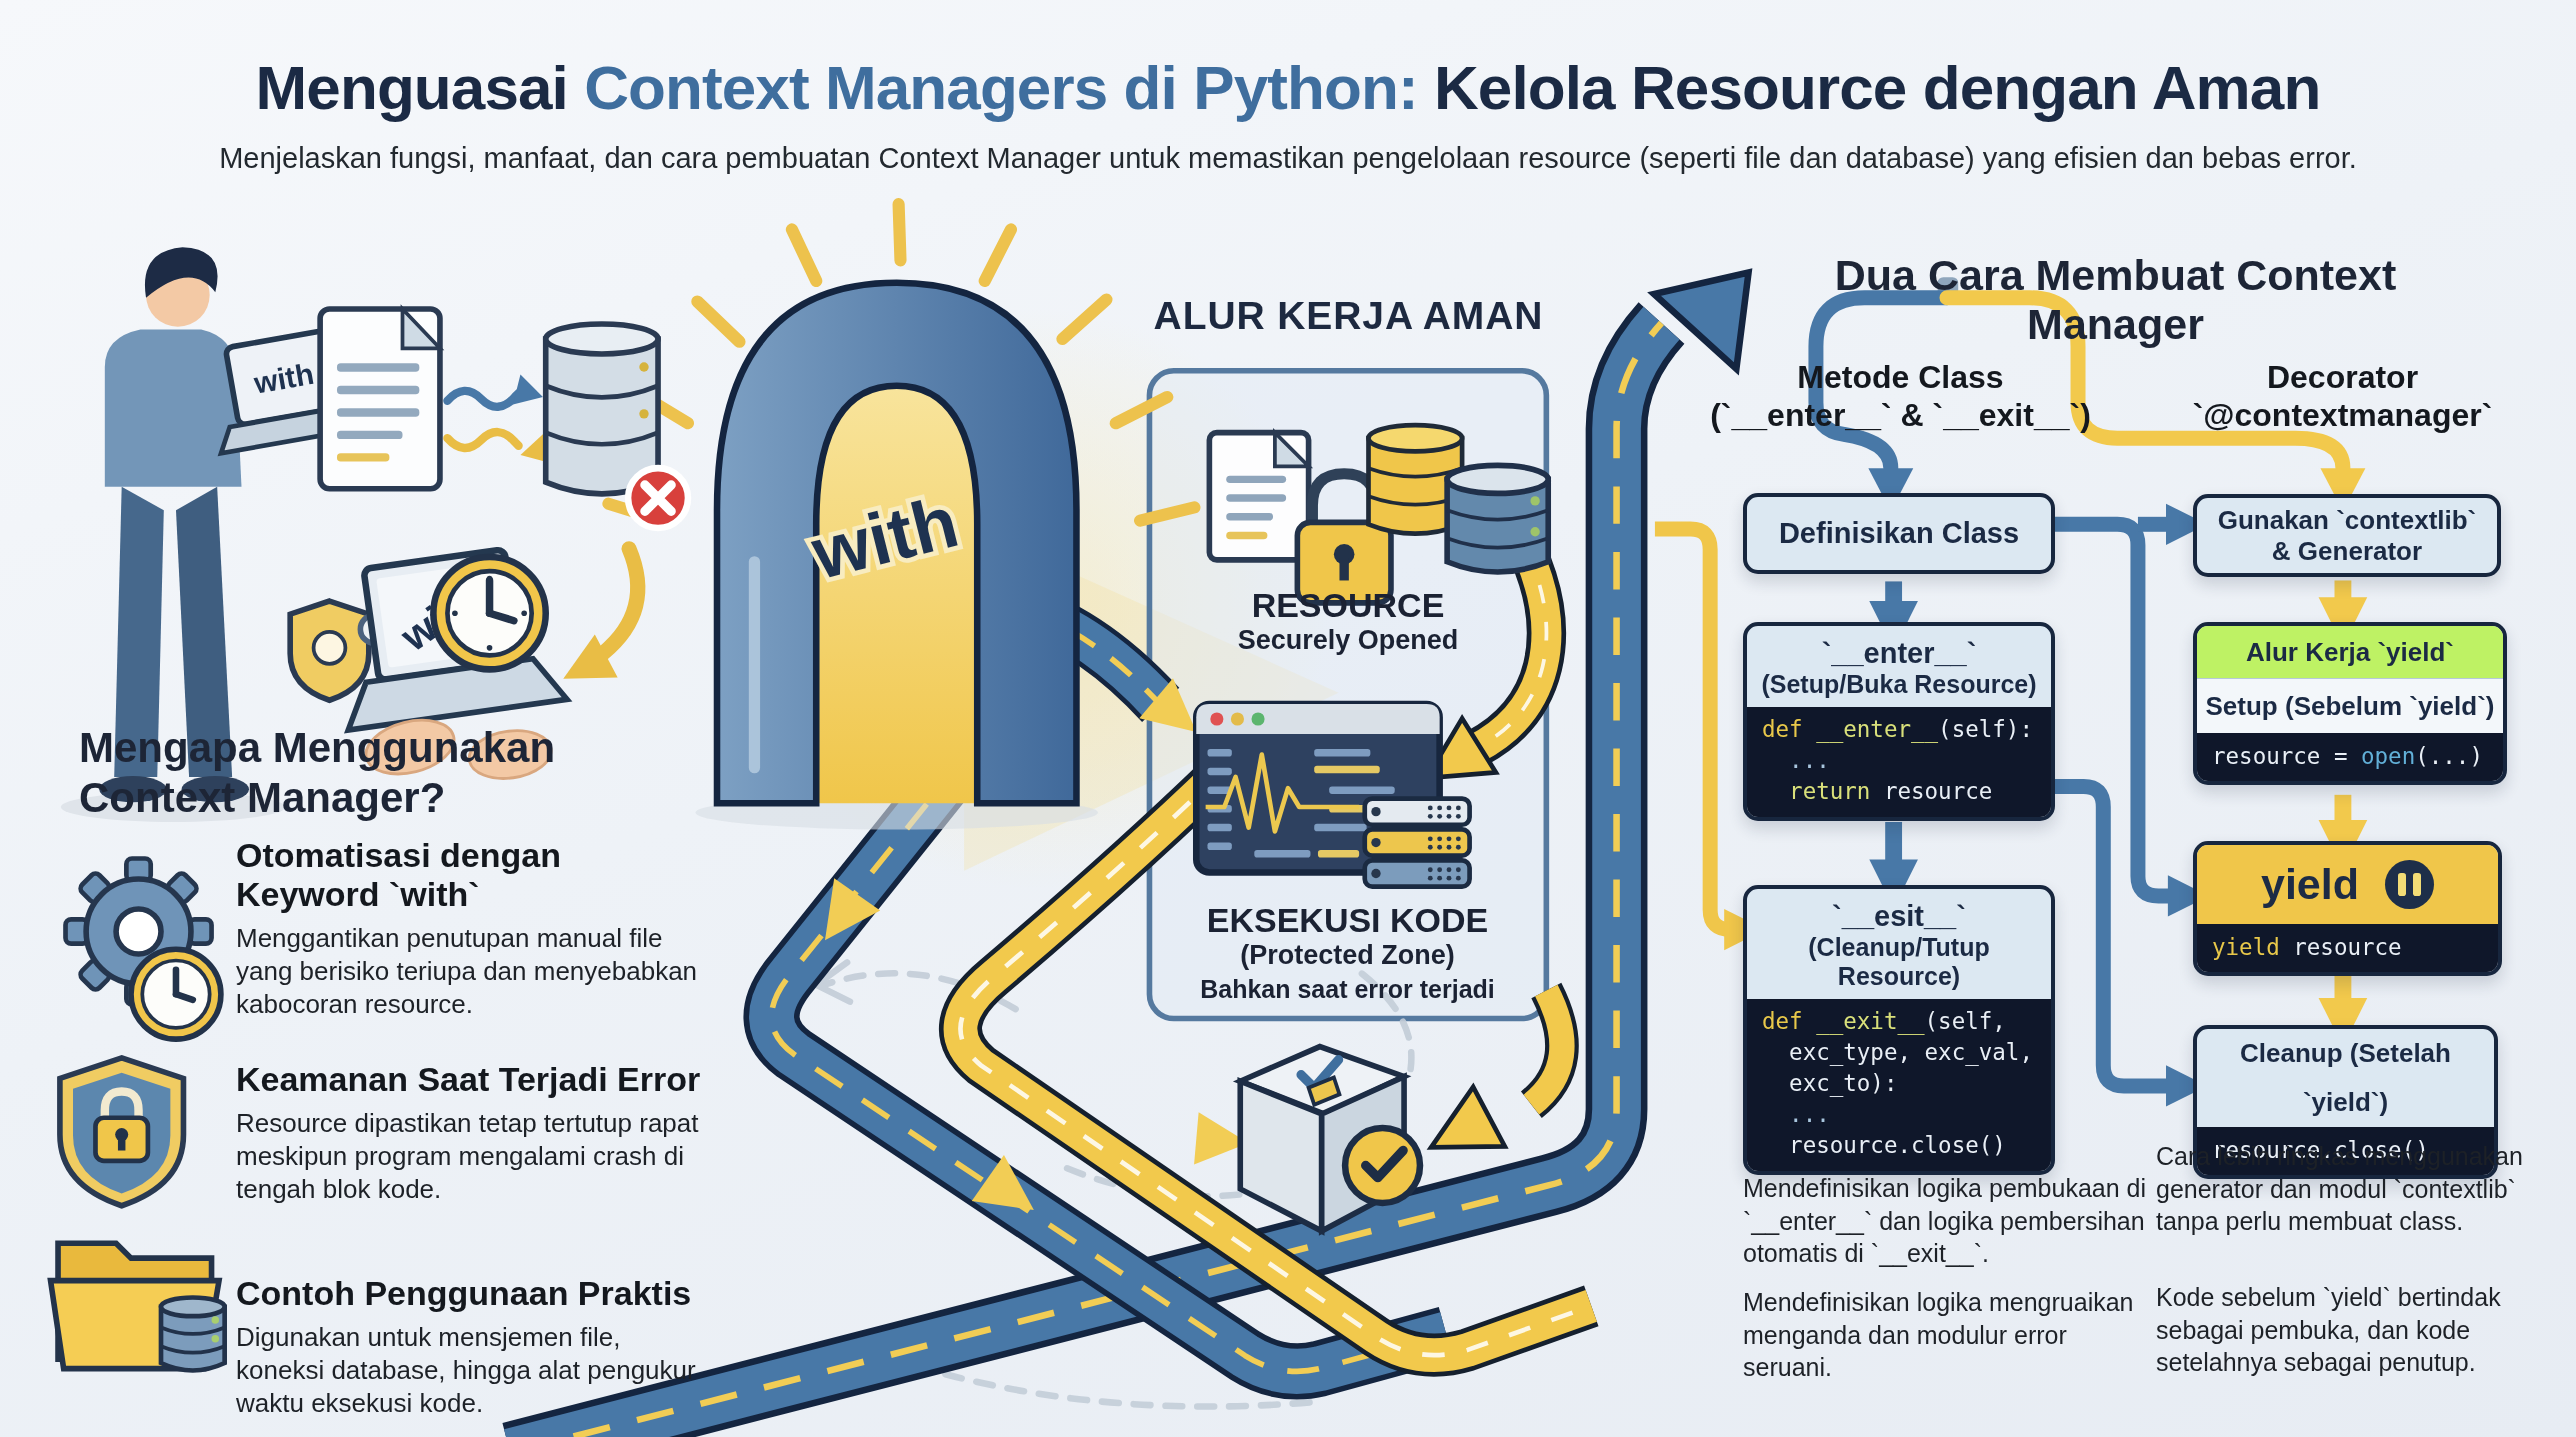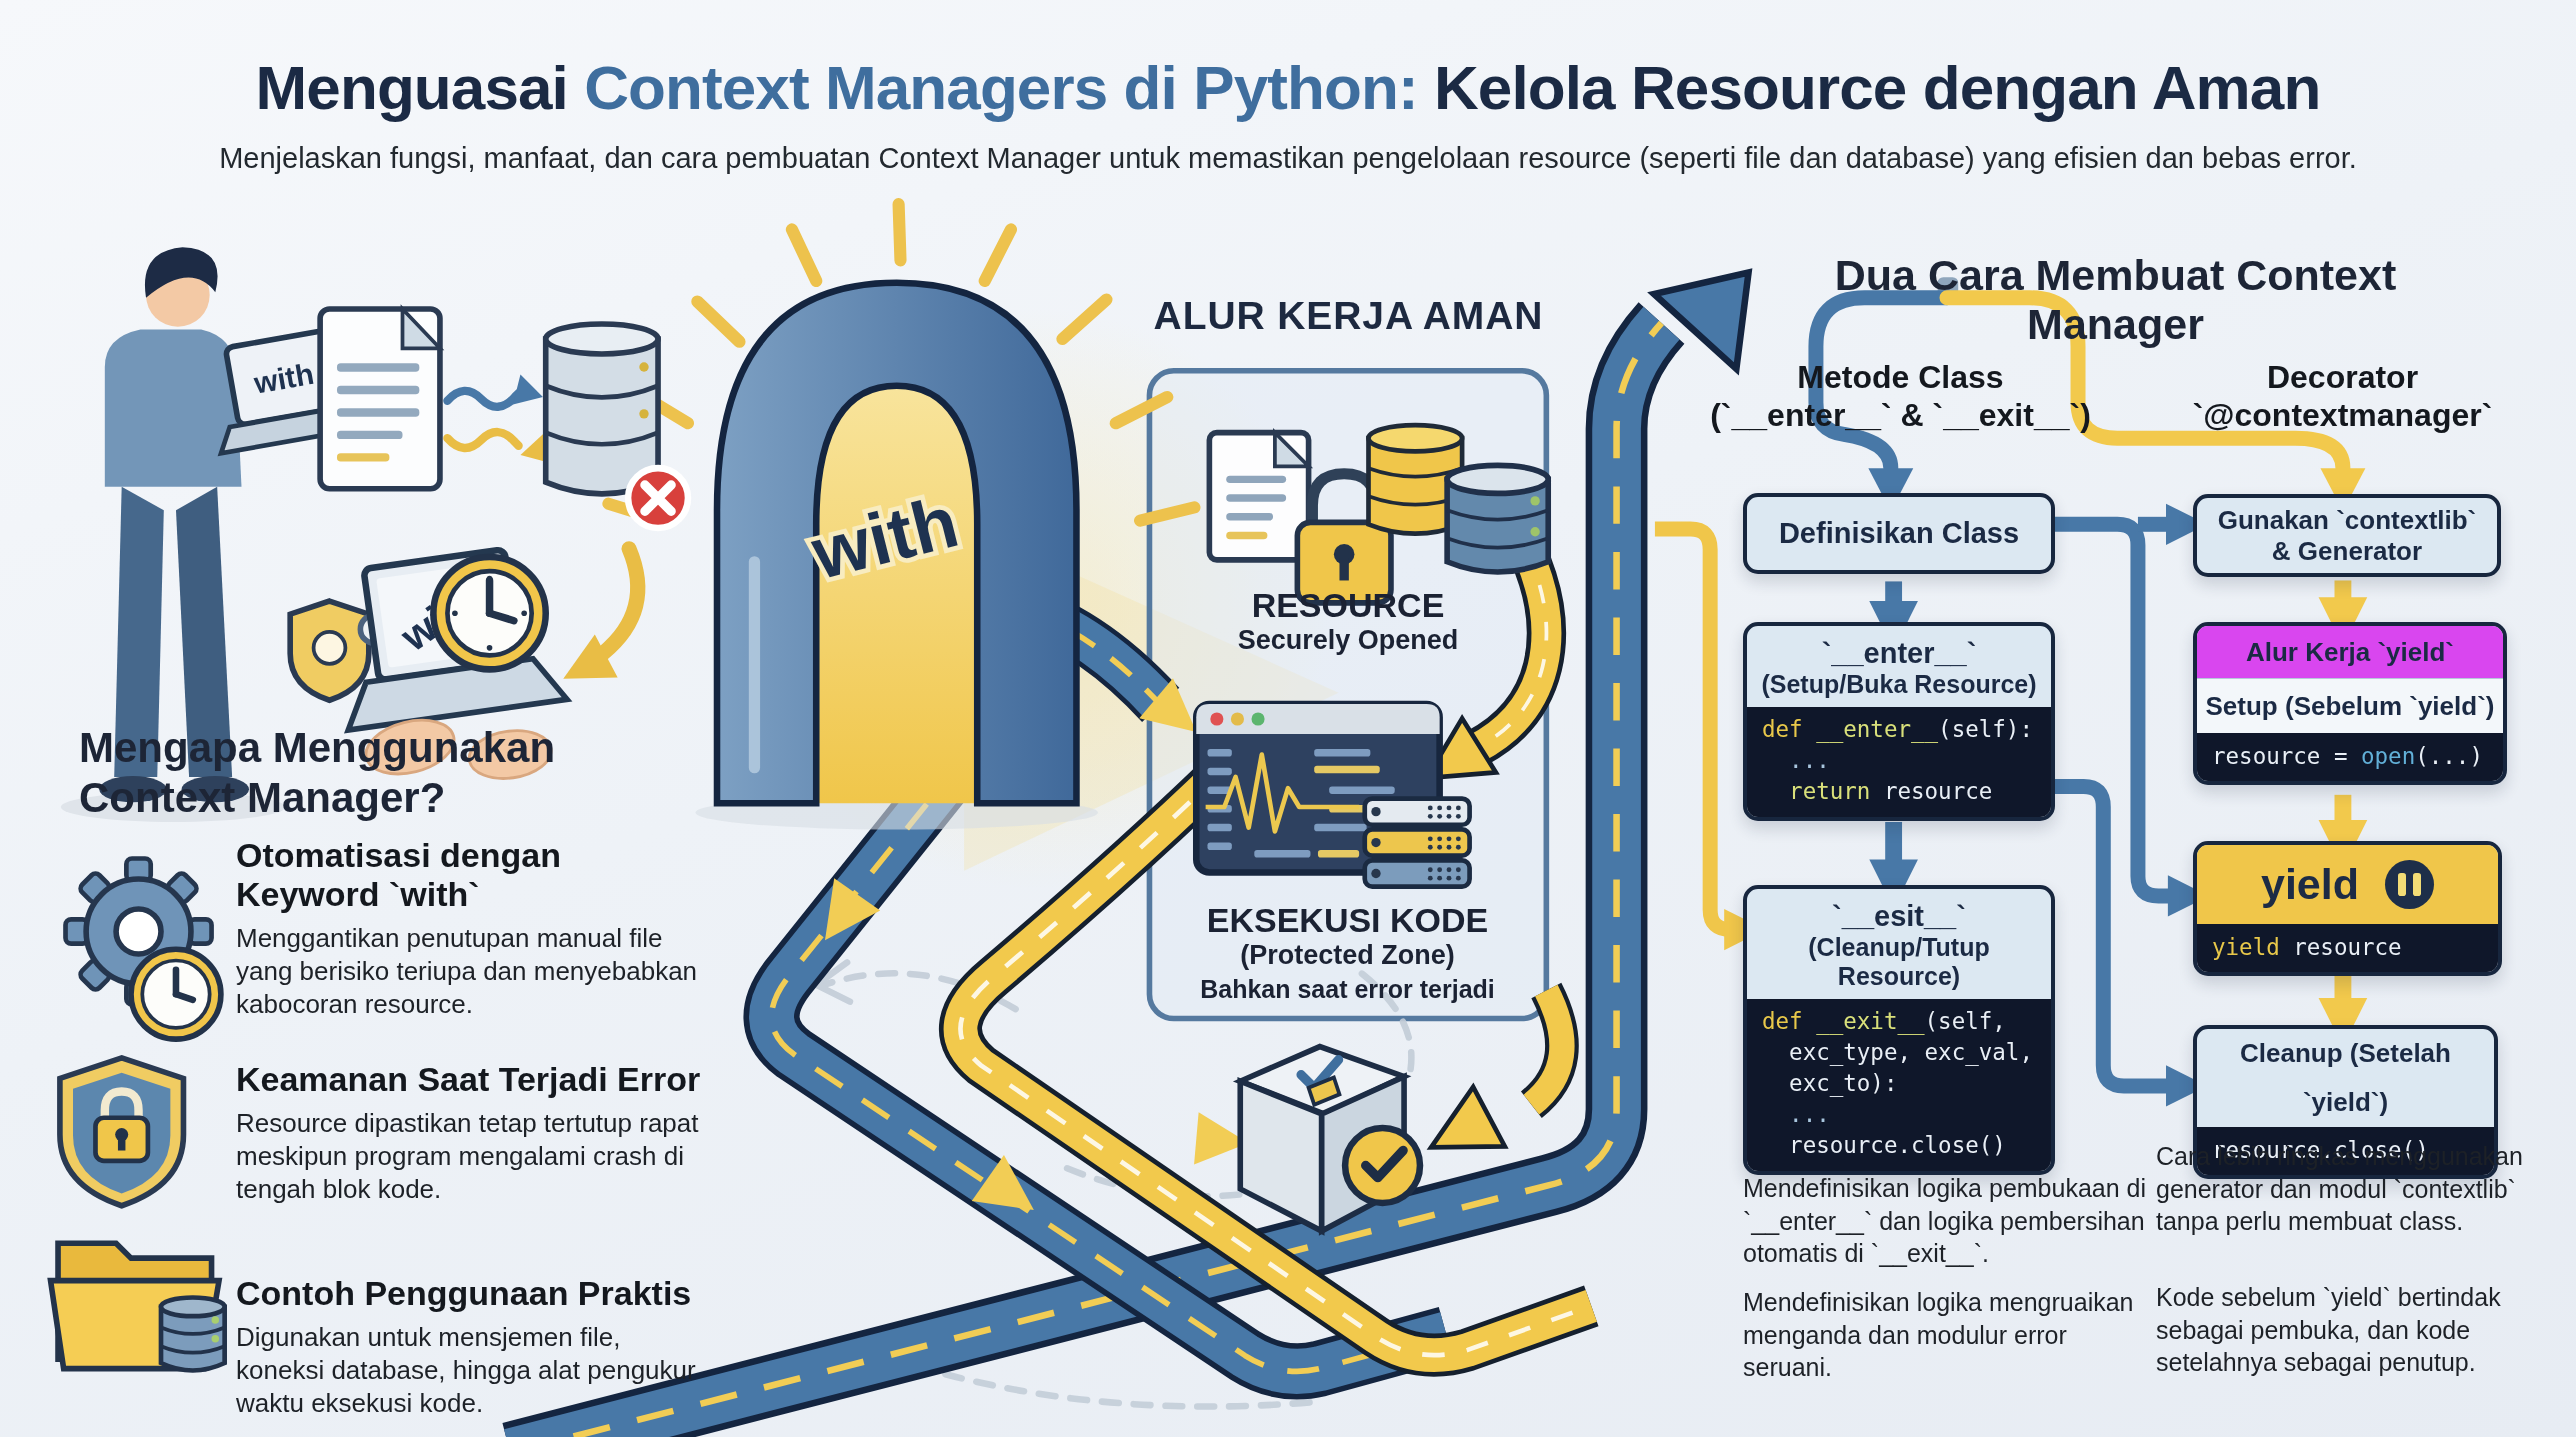--- a/index.html
+++ b/index.html
@@ -452,21 +452,21 @@
       </div>
 </div>
 
 <div class="abs fc" style="left:2193px;top:494px;width:300px;height:75px;">
   <div style="padding-top:6.6px;">
     <div class="fc-sub" style="font-size:26px;">Gunakan `contextlib`</div>
     <div class="fc-sub" style="font-size:26px;">&amp; Generator</div>
   </div>
 </div>
 <div class="abs fc" style="left:2193px;top:622px;width:306px;">
-  <div class="fc-sub" style="font-size:26px;line-height:52px;background:#d946ef;">Alur Kerja `yield`</div>
+  <div class="fc-sub" style="font-size:26px;line-height:52px;background:#bef264;">Alur Kerja `yield`</div>
   <div class="band" style="line-height:54px;">Setup (Sebelum `yield`)</div>
   <div class="code">
         <div class="cl"><span class="tok-plain">resource = </span><span class="tok-cyan">open</span><span class="tok-plain">(...)</span></div>
       </div>
 </div>
 <div class="abs fc" style="left:2193px;top:841px;width:301px;">
   <div class="yield-band" style="height:79px;">
     <span class="yield-word">yield</span>
     <span class="pause">
           <span class="pbar"></span>

